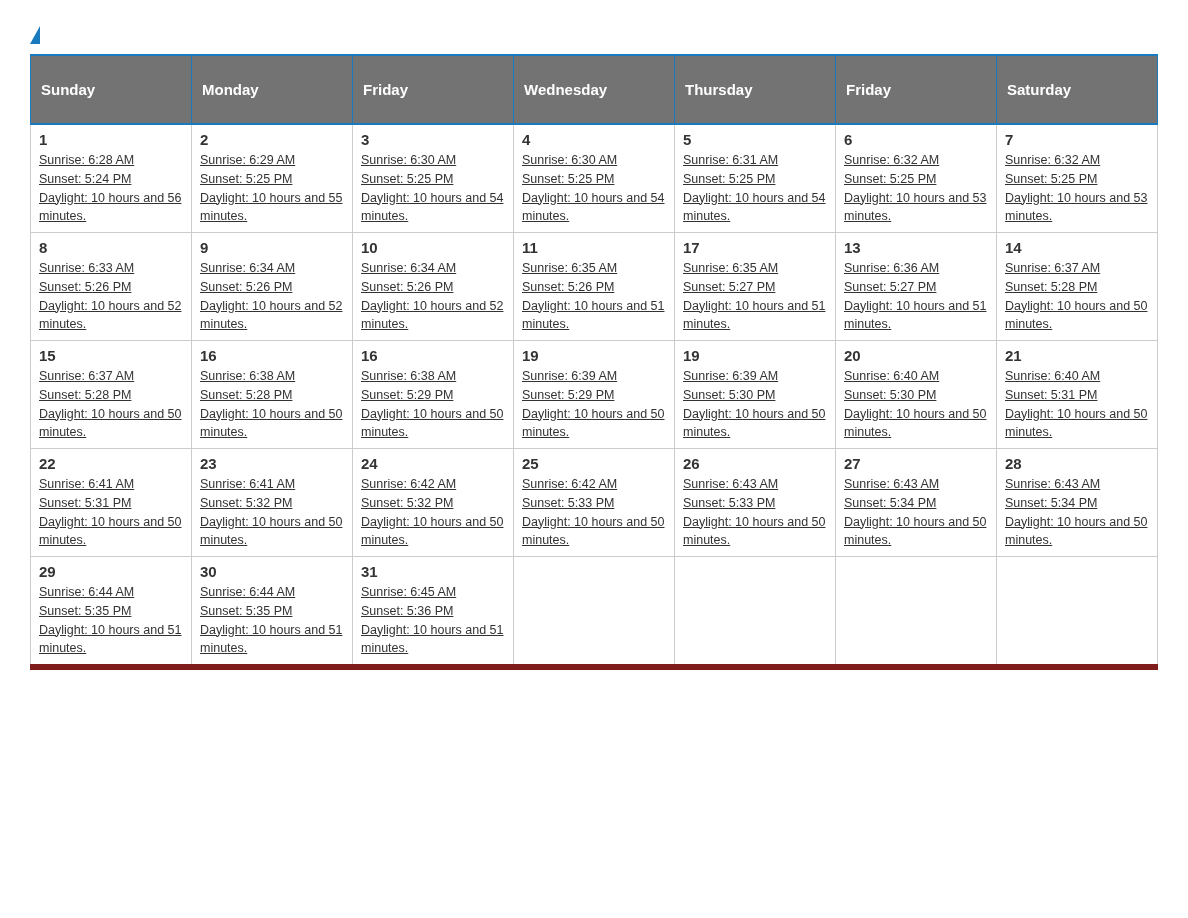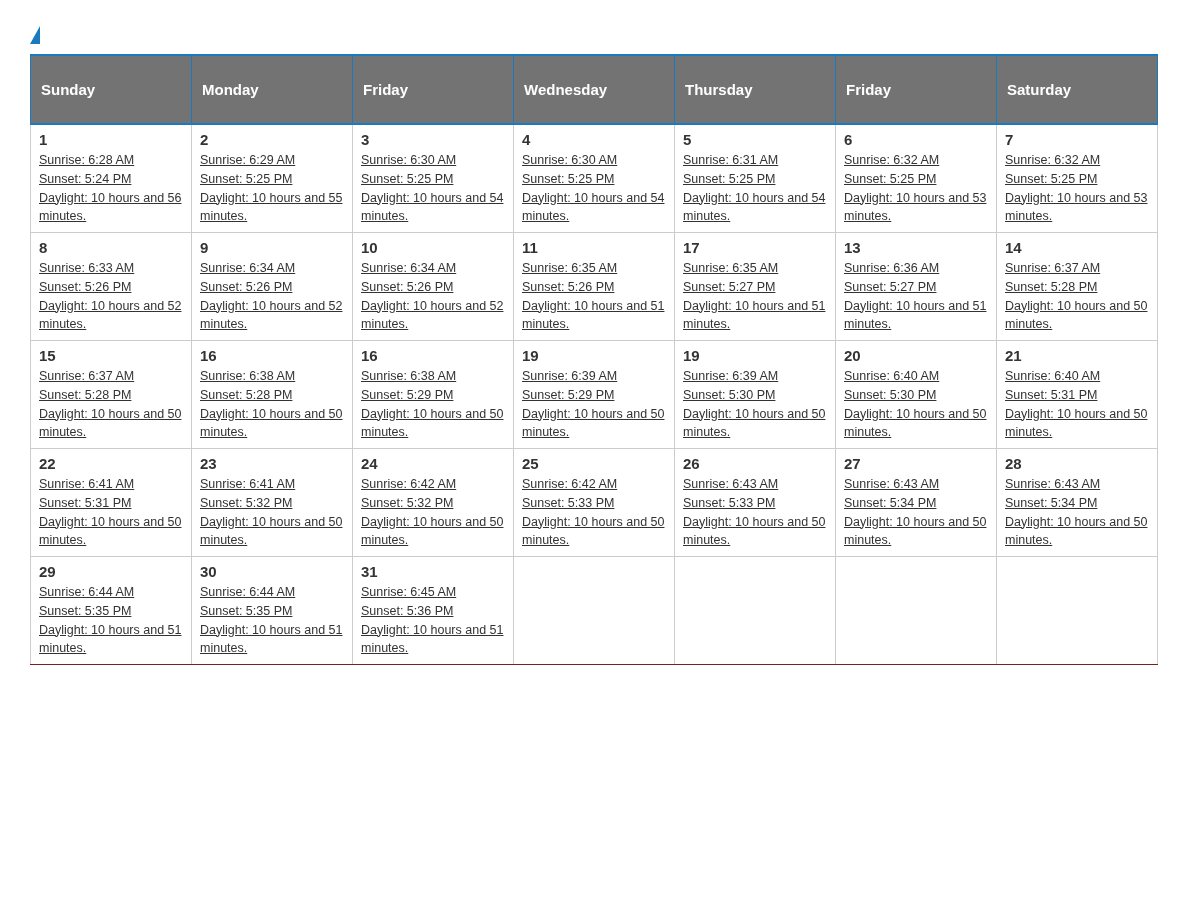--- a/index.html
+++ b/index.html
@@ -82,21 +82,21 @@
       display: block;
       margin-bottom: 3px;
     }
     .calendar td .day-info {
       font-size: 12.5px;
       line-height: 1.5;
       color: #333;
       text-decoration: underline;
     }
     .calendar tr:last-child td {
-      border-bottom: 1px solid #7f1d1d;
+      border-bottom: 6px solid #7f1d1d;
       border-radius: 21px;
     }
     .calendar thead tr th {
       border-top: 2px solid #1a7abf;
       border-bottom: 2px solid #1a7abf;
     }
     .row-border td {
       border-top: 2px solid #1a7abf;
     }
     .empty-cell {

